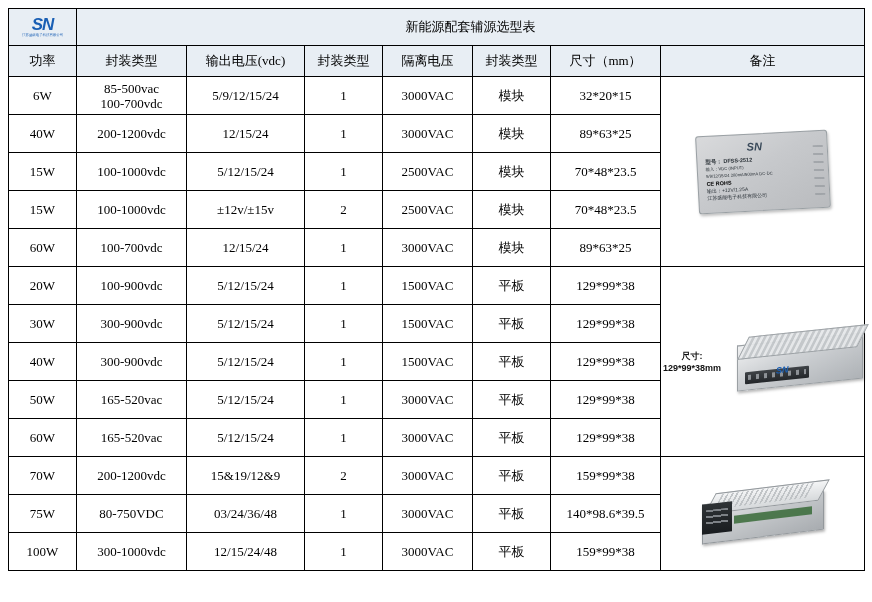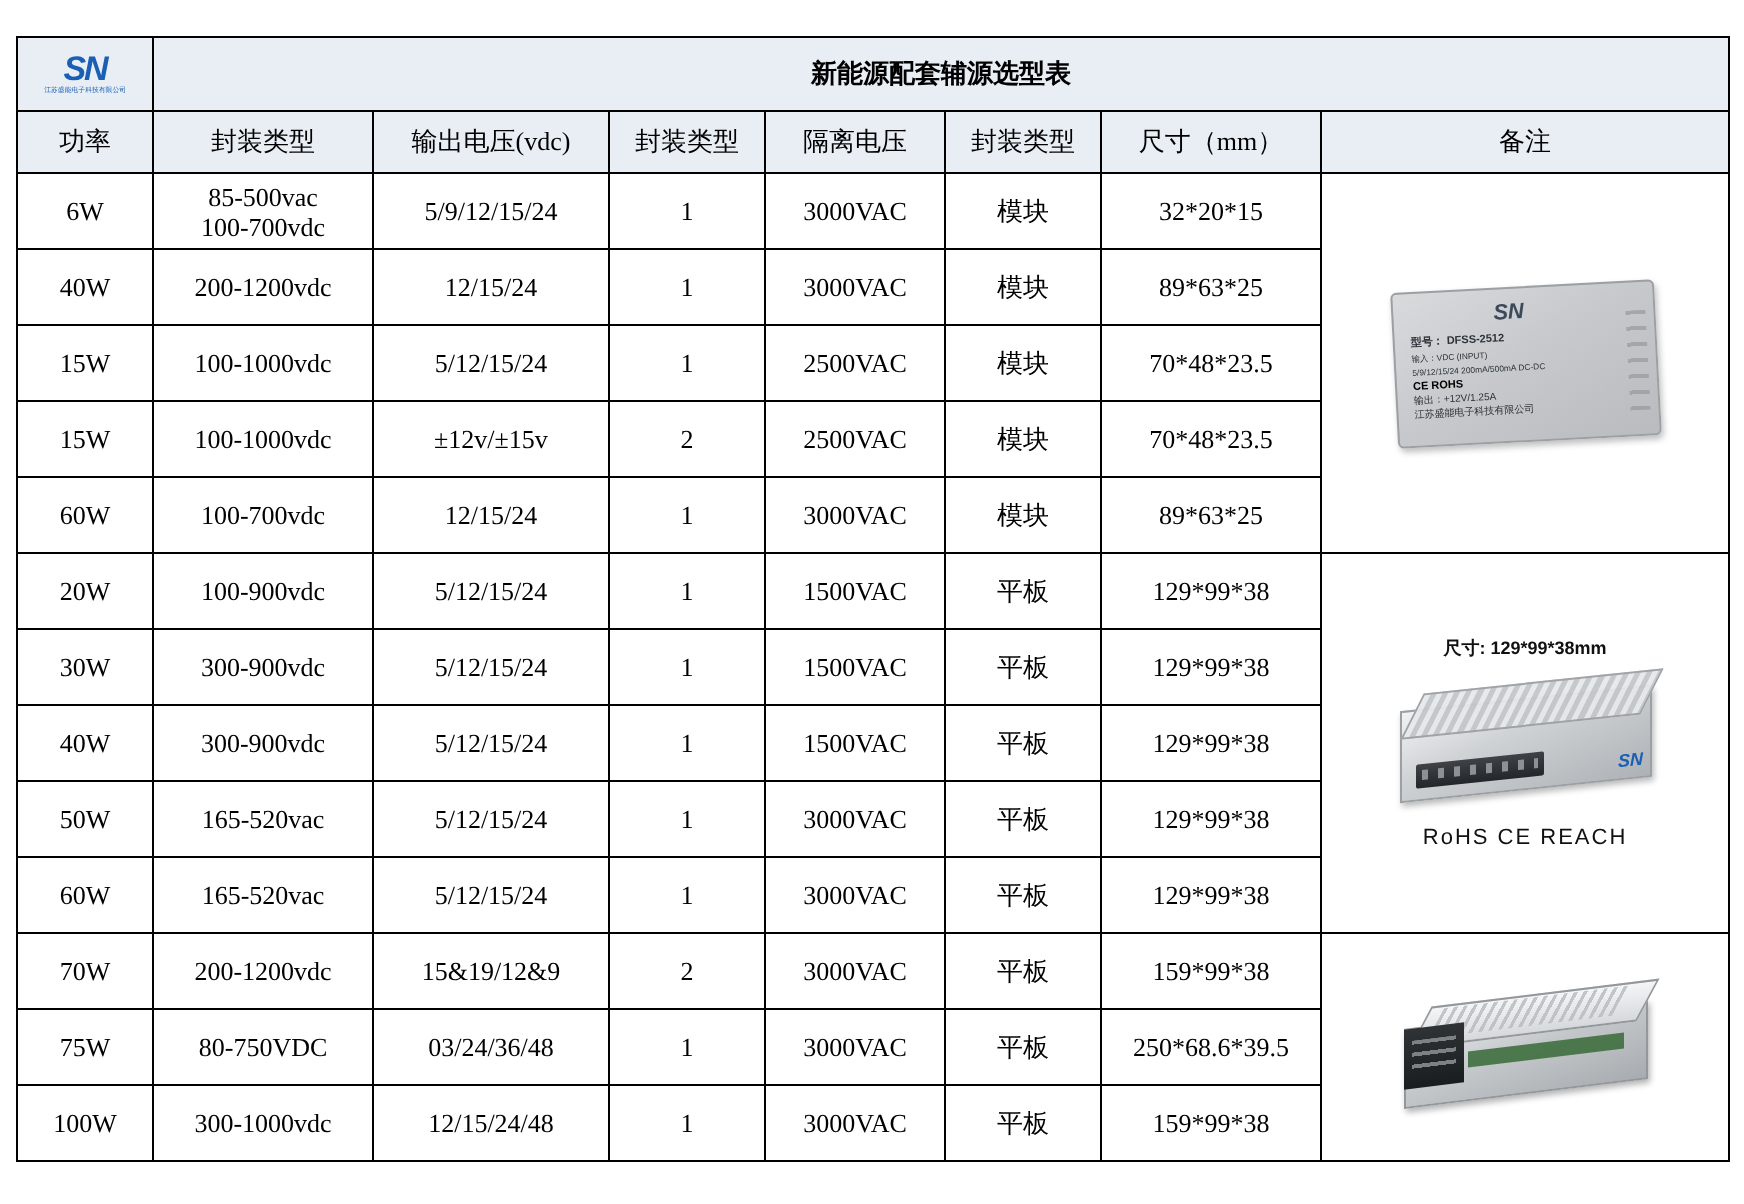--- a/index.html
+++ b/index.html
@@ -12,21 +12,21 @@
     height: 602px;
     font-family: "Liberation Serif", serif;
     color: #000000;
     overflow: hidden;
   }
   .page {
     position: relative;
     width: 872px;
     height: 602px;
     box-sizing: border-box;
-    padding: 18px 8px 0 8px;
+    padding: 8px 8px 0 8px;
   }
   table.spec {
     border-collapse: collapse;
     table-layout: fixed;
     width: 856px;
     margin: 0;
   }
   table.spec td, table.spec th {
     border: 1px solid #000000;
     text-align: center;
@@ -61,21 +61,21 @@
     font-family: "Liberation Sans", sans-serif;
     font-size: 3.6px;
     color: #1a5fb4;
     line-height: 5px;
     letter-spacing: 0px;
     white-space: nowrap;
     transform: scale(0.95);
   }
   .title-text-cell {
     font-size: 15px;
-    font-weight: bold;
+    font-weight: normal;
     height: 36px;
     font-family: "Liberation Sans", sans-serif;
     margin-top: 33px;
   }
   
   thead td {
     background: #e8eef4;
     height: 30px;
     font-size: 13.5px;
     font-family: "Liberation Sans", sans-serif;
@@ -151,21 +151,21 @@
     top: 14px;
     width: 10px;
     height: 50px;
     background: repeating-linear-gradient(to bottom,#8e9398 0 2px,transparent 2px 8px);
     opacity: 0.6;
   }
 
   
   .flat-block {
     display: flex;
-    flex-direction: column;
+    flex-direction: row;
     align-items: center;
     justify-content: center;
     gap: 4px;
     padding: 4px 0;
   }
   .flat-size-label {
     font-family: "Liberation Sans", sans-serif;
     font-size: 9px;
     font-weight: bold;
     color: #111111;
@@ -467,21 +467,21 @@
         </td>
       </tr>
 
       <tr>
         <td>75W</td>
         <td>80-750VDC</td>
         <td>03/24/36/48</td>
         <td>1</td>
         <td>3000VAC</td>
         <td>平板</td>
-        <td class="size-cell">250*68.6*39.5</td>
+        <td class="size-cell">140*98.6*39.5</td>
       </tr>
 
       <tr>
         <td>100W</td>
         <td>300-1000vdc</td>
         <td>12/15/24/48</td>
         <td>1</td>
         <td>3000VAC</td>
         <td>平板</td>
         <td class="size-cell">159*99*38</td>

